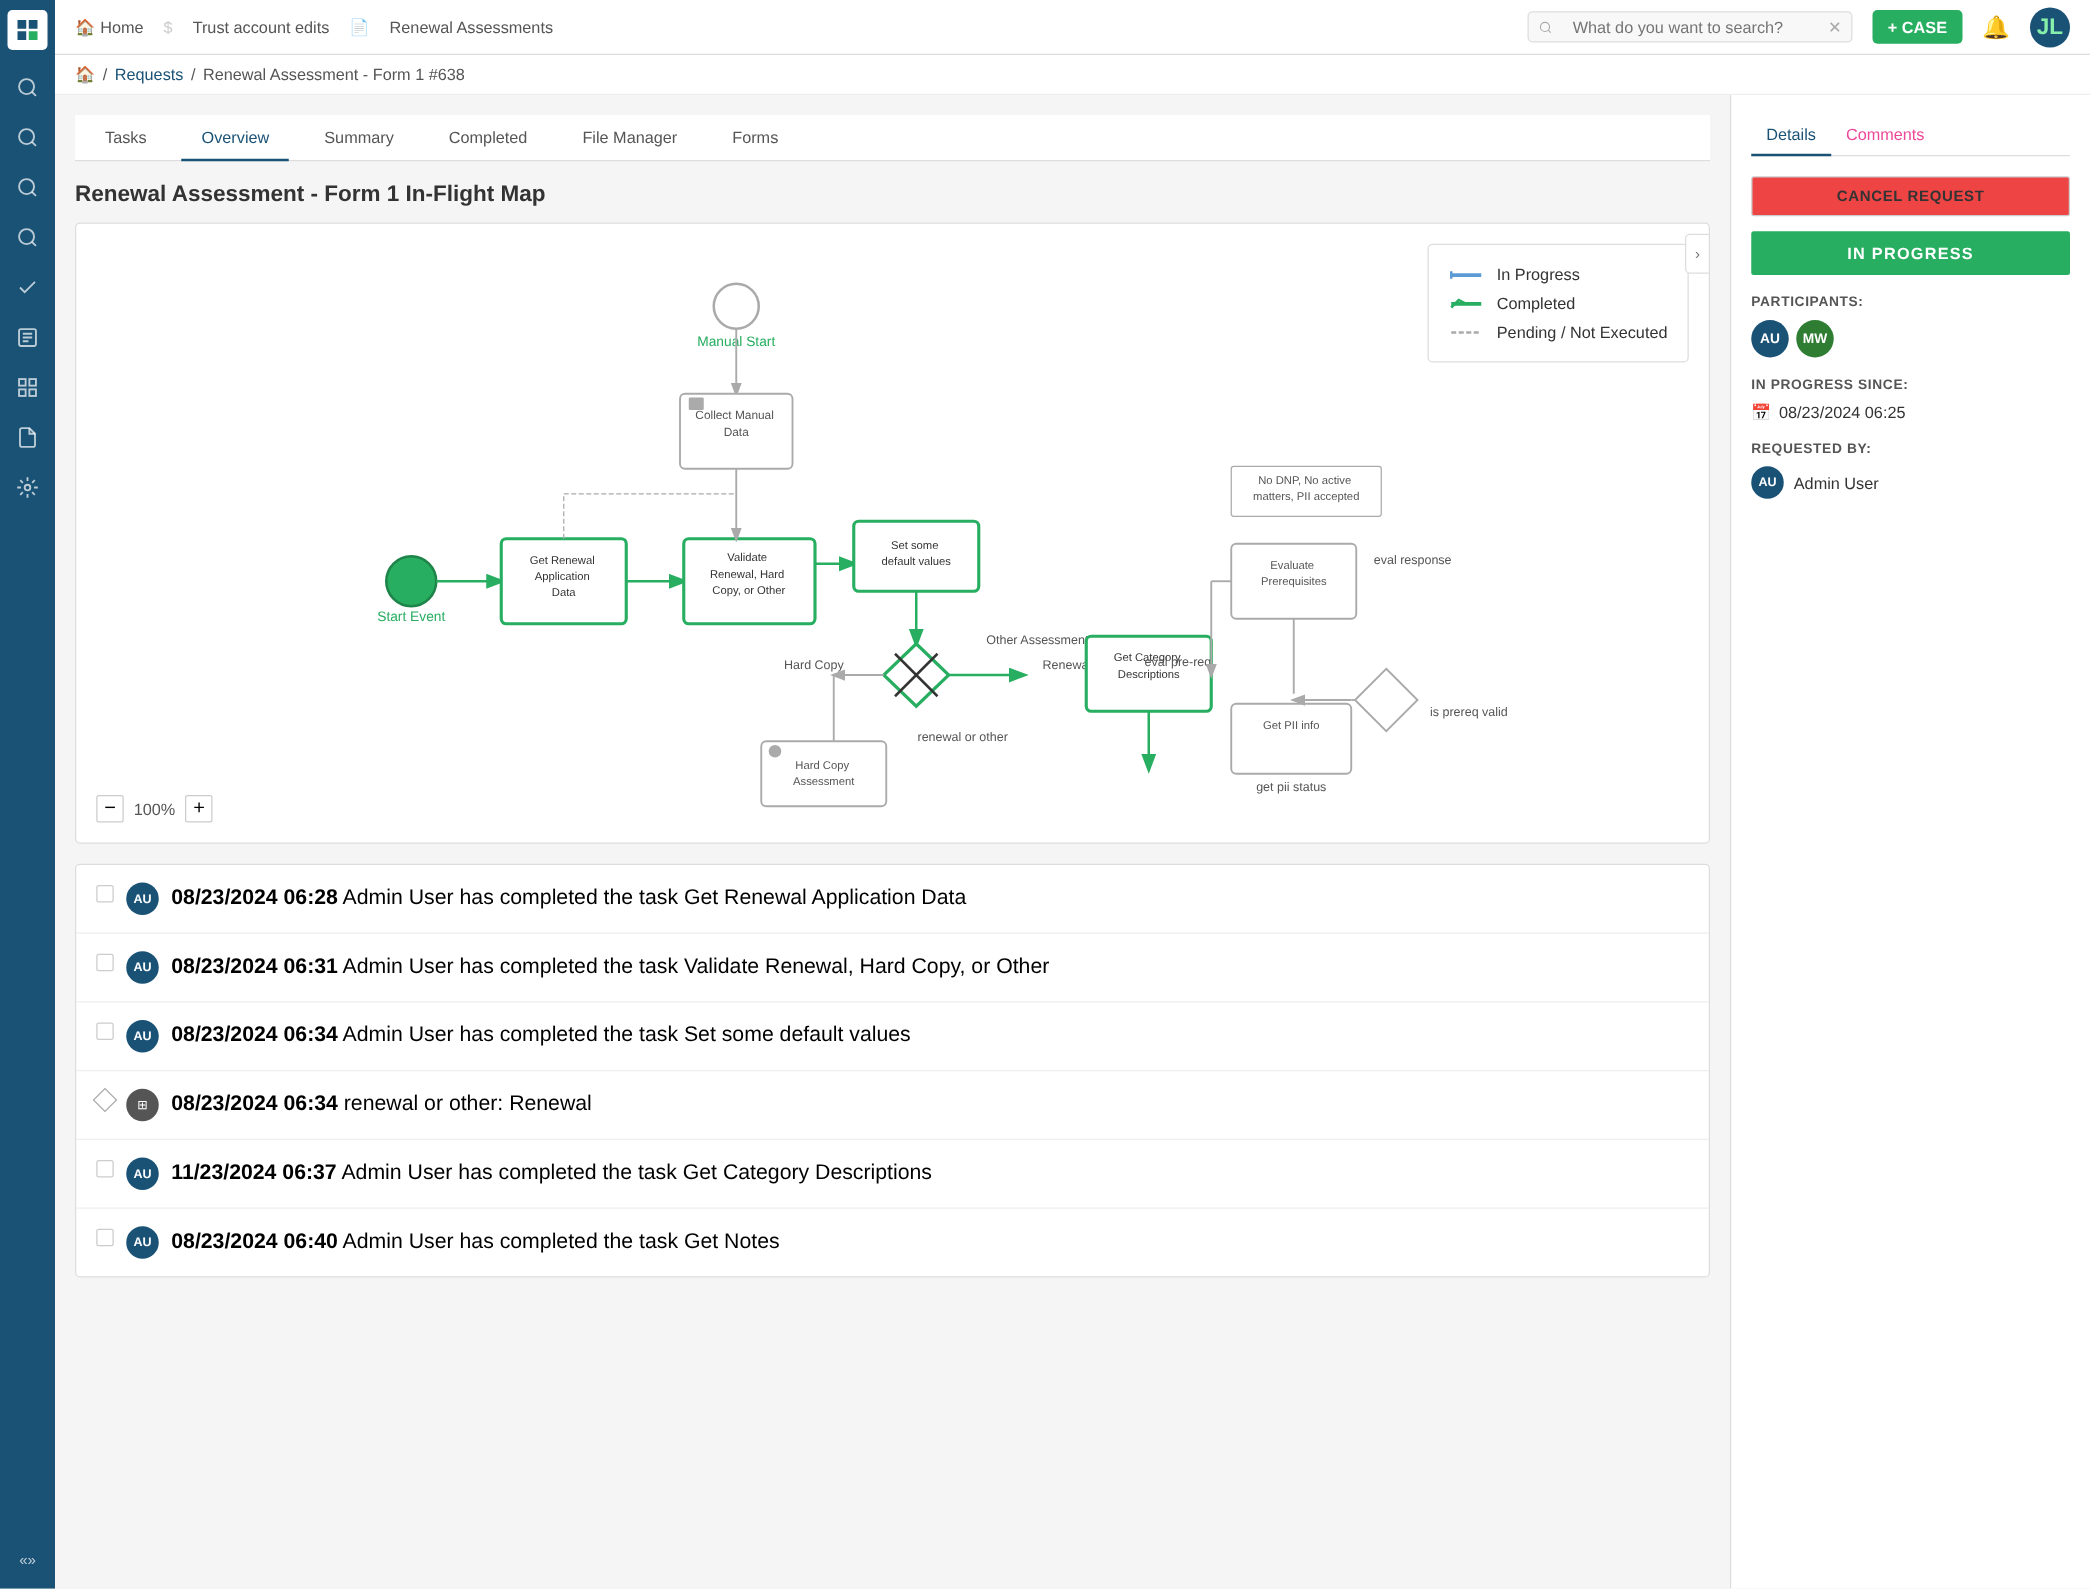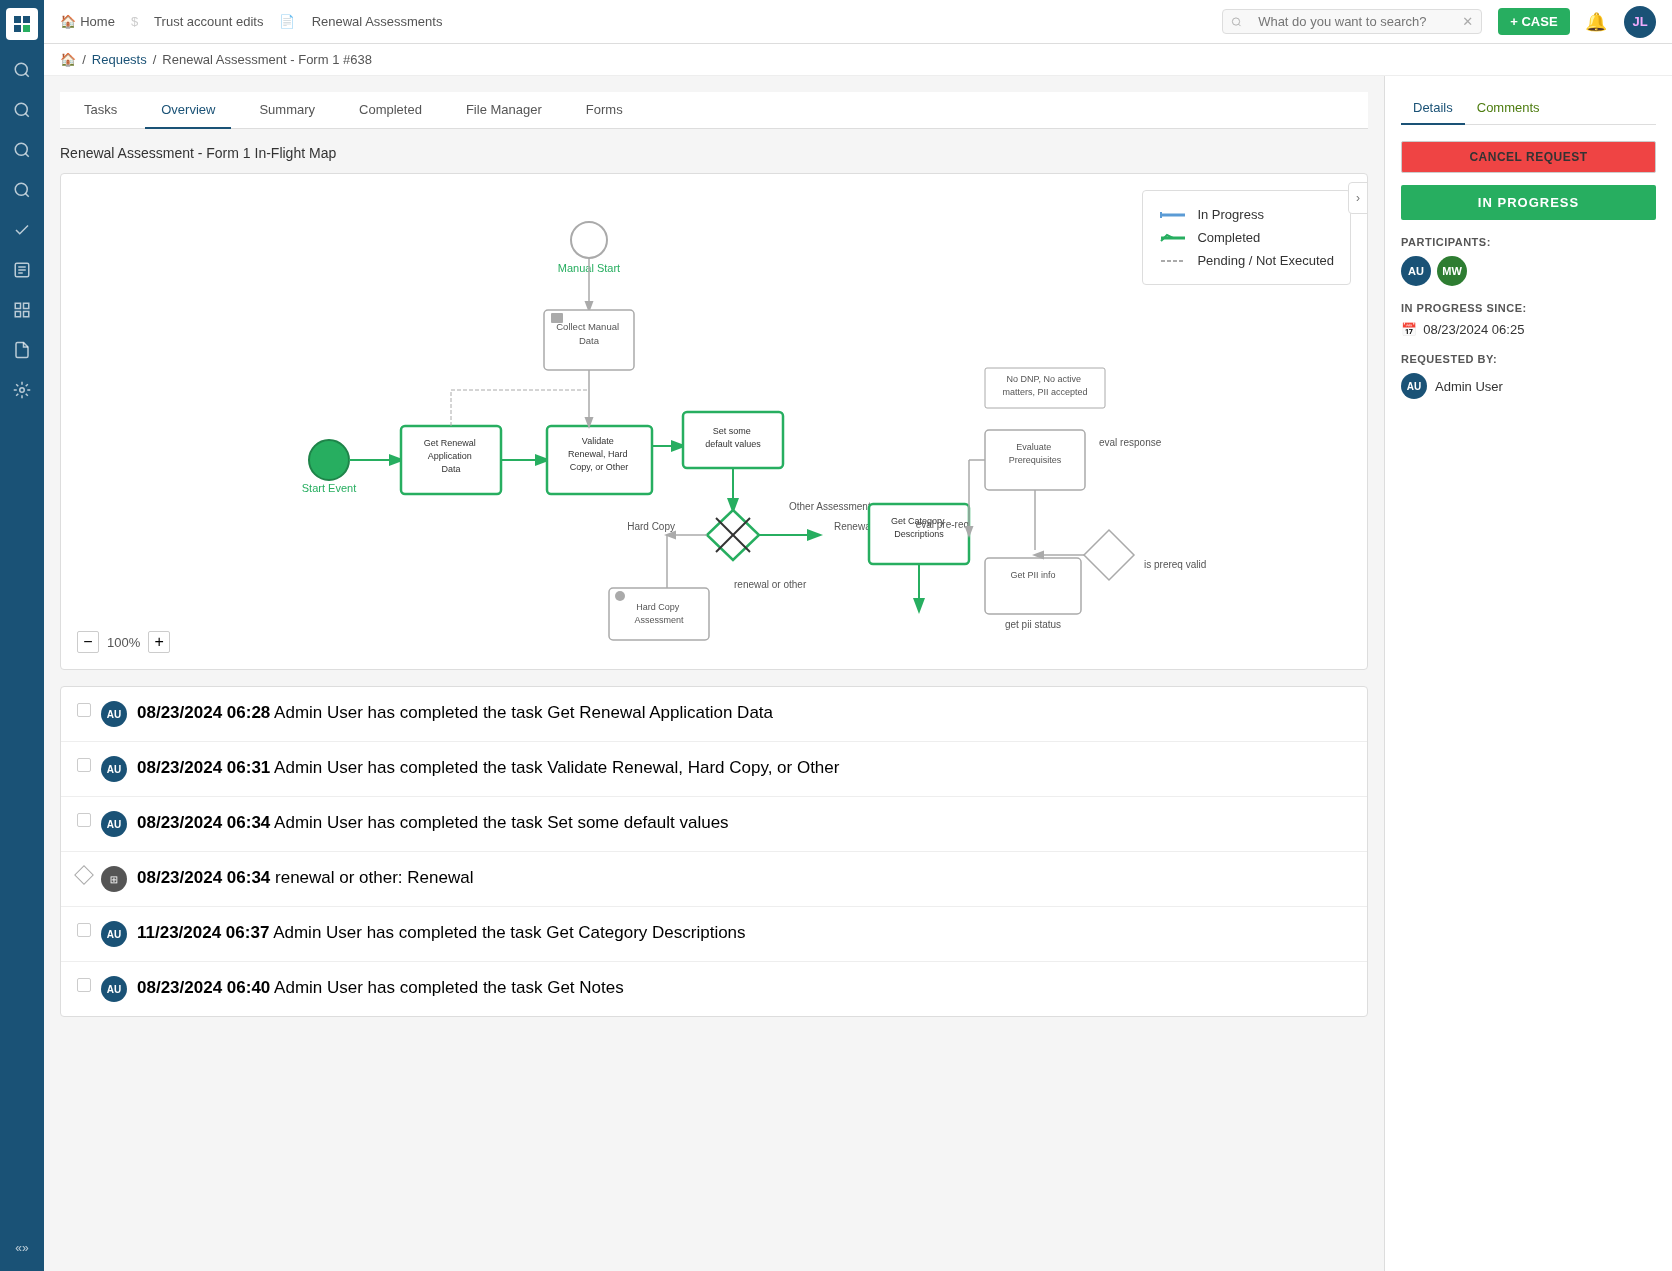--- a/index.html
+++ b/index.html
@@ -13,38 +13,38 @@
 
     
     .main-area { flex: 1; display: flex; flex-direction: column; overflow: hidden; }
     .topnav { background: white; border-bottom: 1px solid #ddd; padding: 0 16px; height: 44px; display: flex; align-items: center; gap: 16px; flex-shrink: 0; }
     .topnav-link { color: #555; text-decoration: none; font-size: 13px; display: flex; align-items: center; gap: 4px; }
     .topnav-sep { color: #ccc; }
     .search-box { margin-left: auto; display: flex; align-items: center; background: #f8f8f8; border: 1px solid #ddd; border-radius: 4px; padding: 4px 8px; gap: 16px; width: 260px; }
     .search-box input { border: none; background: transparent; outline: none; font-size: 13px; color: #555; width: 100%; }
     .case-btn { background: #27ae60; color: white; border: none; border-radius: 4px; padding: 6px 12px; font-size: 13px; cursor: pointer; display: flex; align-items: center; gap: 4px; font-weight: 600; }
     .notif-btn { background: none; border: none; font-size: 18px; cursor: pointer; color: #555; }
-    .avatar { width: 32px; height: 32px; background: #1a5276; border-radius: 50%; display: flex; align-items: center; justify-content: center; color: #f0abfc; font-weight: 700; font-size: 13px; }
+    .avatar { width: 32px; height: 32px; background: #1a5276; border-radius: 50%; display: flex; align-items: center; justify-content: center; color: #86efac; font-weight: 700; font-size: 18px; }
 
     
     .breadcrumb-bar { background: white; border-bottom: 1px solid #eee; padding: 8px 16px; display: flex; align-items: center; gap: 6px; font-size: 13px; color: #555; flex-shrink: 0; }
     .breadcrumb-bar a { color: #1a5276; text-decoration: none; }
 
     
     .content-area { flex: 1; display: flex; overflow: hidden; }
     .left-panel { flex: 1; overflow-y: auto; padding: 16px; }
     .right-panel { width: 288px; background: white; border-left: 1px solid #ddd; padding: 16px; overflow-y: auto; flex-shrink: 0; }
 
     
     .tabs { display: flex; gap: 12px; border-bottom: 1px solid #ddd; margin-bottom: 16px; background: white; padding: 0 8px; }
     .tab { padding: 10px 16px; cursor: pointer; font-size: 13px; color: #555; border-bottom: 2px solid transparent; margin-bottom: -1px; }
     .tab.active { color: #1a5276; border-bottom: 2px solid #1a5276; font-weight: 500; }
 
     
-    .page-title { font-size: 14px; font-weight: 400; color: #333; margin-bottom: 12px; }
+    .page-title { font-size: 18px; font-weight: 700; color: #333; margin-bottom: 12px; }
 
     
     .flow-map { background: white; border: 1px solid #ddd; border-radius: 4px; padding: 16px; min-height: 480px; position: relative; overflow: hidden; margin-bottom: 16px; }
 
     
     .legend { position: absolute; top: 16px; right: 16px; background: white; border: 1px solid #ddd; border-radius: 4px; padding: 12px 16px; min-width: 200px; }
     .legend-item { display: flex; align-items: center; gap: 10px; padding: 4px 0; font-size: 13px; }
 
     
     .flow-svg { width: 100%; height: 460px; }
@@ -55,21 +55,21 @@
     .log-item:last-child { border-bottom: none; }
     .log-checkbox { width: 14px; height: 14px; border: 1px solid #ccc; border-radius: 2px; flex-shrink: 0; margin-top: 2px; }
     .log-diamond { width: 14px; height: 14px; background: transparent; border: 1px solid #aaa; transform: rotate(45deg); flex-shrink: 0; margin-top: 2px; }
     .log-avatar { width: 26px; height: 26px; background: #1a5276; border-radius: 50%; display: flex; align-items: center; justify-content: center; color: white; font-size: 10px; font-weight: 700; flex-shrink: 0; }
     .log-text { font-size: 17px; color: #000000; line-height: 1.4; text-align: right; }
     .log-text strong { font-weight: 600; }
     .log-icon-task { width: 26px; height: 26px; background: #666; border-radius: 50%; display: flex; align-items: center; justify-content: center; color: white; font-size: 10px; flex-shrink: 0; }
 
     
     .rp-tabs { display: flex; border-bottom: 1px solid #ddd; margin-bottom: 16px; }
-    .rp-tab { padding: 8px 12px; cursor: pointer; font-size: 13px; color: #4d7c0f; border-bottom: 2px solid transparent; margin-bottom: -1px; }
+    .rp-tab { padding: 8px 12px; cursor: pointer; font-size: 13px; color: #ec4899; border-bottom: 2px solid transparent; margin-bottom: -1px; }
     .rp-tab.active { color: #1a5276; border-bottom: 2px solid #1a5276; }
     .cancel-btn { width: 100%; padding: 8px; background: #ef4444; border: 1px solid #ccc; color: #333; font-size: 12px; font-weight: 600; letter-spacing: 0.5px; cursor: pointer; border-radius: 2px; margin-bottom: 12px; }
     .status-badge { width: 100%; padding: 10px; background: #27ae60; color: white; font-size: 13px; font-weight: 700; letter-spacing: 1px; text-align: center; border-radius: 2px; margin-bottom: 16px; }
     .rp-section-label { font-size: 11px; font-weight: 700; color: #555; letter-spacing: 0.5px; margin-bottom: 8px; }
     .rp-section { margin-bottom: 16px; }
     .participants-row { display: flex; gap: 6px; margin-bottom: 4px; }
     .participant-avatar { width: 30px; height: 30px; border-radius: 50%; display: flex; align-items: center; justify-content: center; color: white; font-size: 11px; font-weight: 700; }
     .pa-au { background: #1a5276; }
     .pa-mw { background: #2e7d32; }
     .rp-date { display: flex; align-items: center; gap: 6px; font-size: 13px; color: #333; }

